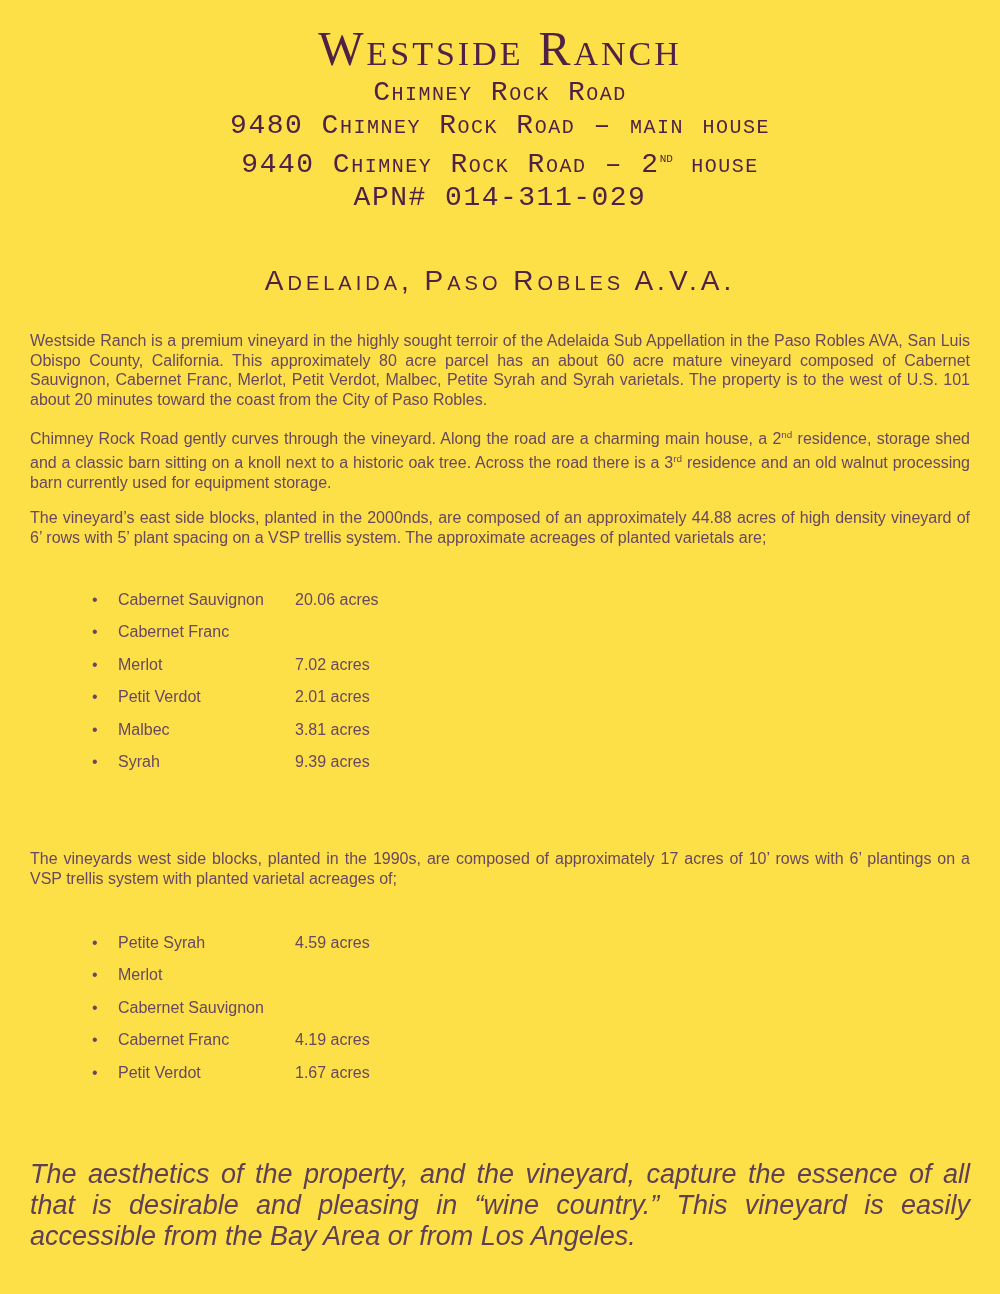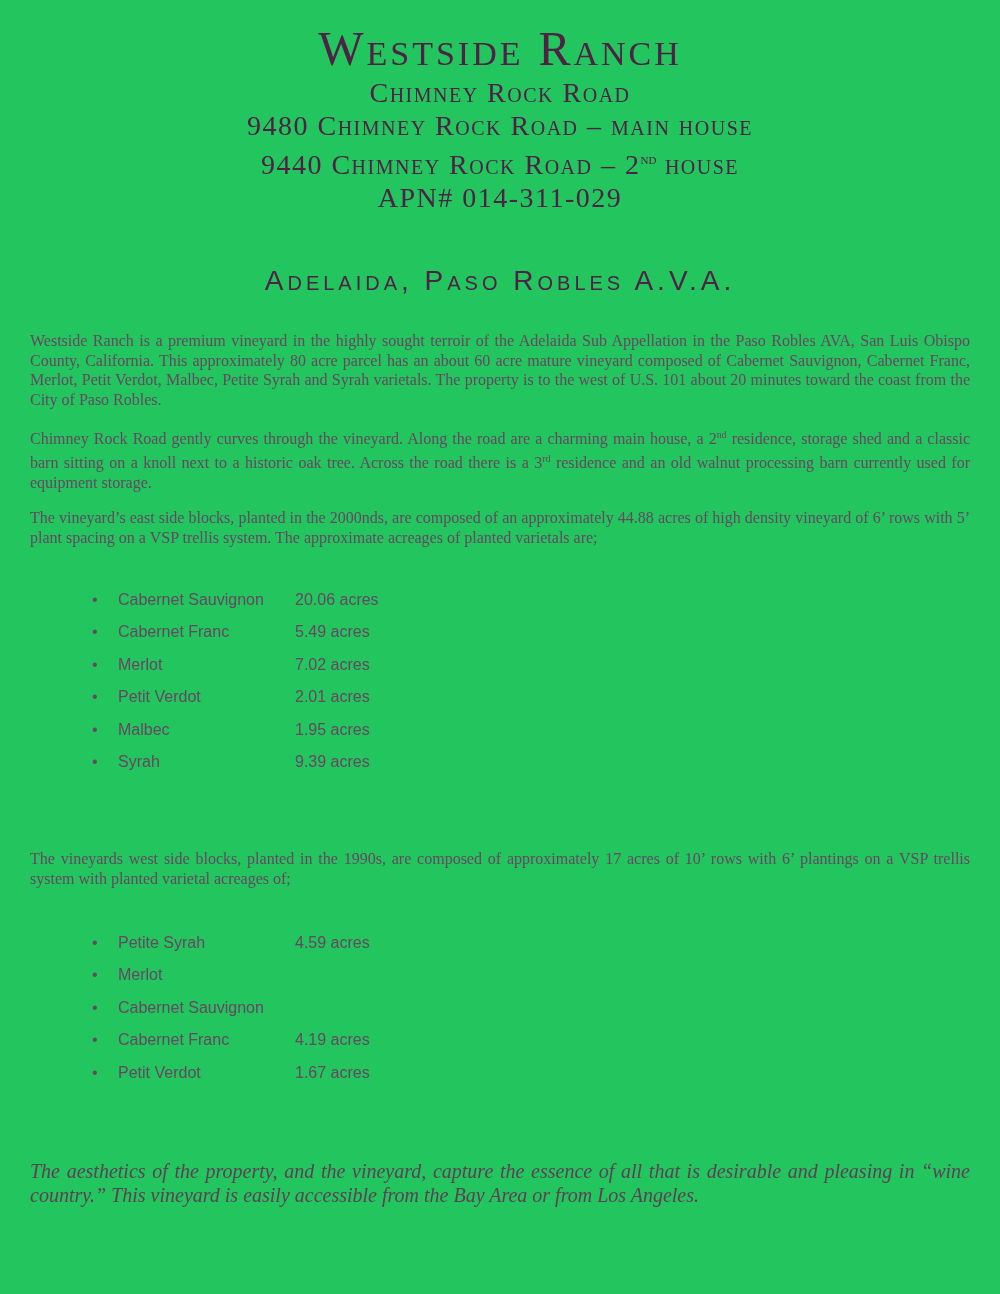--- a/index.html
+++ b/index.html
@@ -8,37 +8,37 @@
     height: 1294px;
     background: #fcf1d2;
     overflow: hidden;
     font-family: "Liberation Sans", sans-serif;
   }
   .page {
     box-sizing: border-box;
     width: 1000px;
     height: 1294px;
     padding: 22px 30px 40px;
-    background: #22c55e;
+    background: #fde047;
   }
 
   
   header { text-align: center; color: #4e2145; }
   h1.title {
     margin: 0;
     font-family: "Liberation Serif", serif;
     font-variant: small-caps;
     font-weight: 400;
     font-size: 48px;
     line-height: 54px;
     letter-spacing: 3px;
     color: #4e2145;
   }
   .sub {
-    font-family: Liberation Serif, serif;
+    font-family: Liberation Mono, monospace;
     font-variant: small-caps;
     font-size: 28px;
     line-height: 33px;
     letter-spacing: 1.5px;
     color: #4e2145;
   }
   .sub sup, .ava sup { font-size: 55%; vertical-align: super; letter-spacing: 0; }
   .ava {
     margin-top: 50px;
     font-family: "Liberation Sans", sans-serif;
@@ -49,21 +49,20 @@
     color: #4e2145;
   }
 
   
   main { color: #674761; }
   main p {
     margin: 16px 0 0;
     font-size: 16px;
     line-height: 19.5px;
     text-align: justify;
-    font-family: Liberation Serif, serif;
   }
   main p sup { font-size: 62%; vertical-align: super; }
   p.intro { margin-top: 33px; }
   p.west-para { margin-top: 71px; }
 
   
   ul.acreage-list {
     list-style: none;
     margin: 36px 0 0;
     padding: 0 0 0 62px;
@@ -77,22 +76,22 @@
     line-height: 19.5px;
   }
   .bullet { width: 26px; flex: 0 0 26px; }
   .vname  { width: 177px; flex: 0 0 177px; }
   .vacres { flex: 1 1 auto; }
 
   
   p.closing {
     margin-top: 70px;
     font-style: italic;
-    font-size: 20px;
-    line-height: 24px;
+    font-size: 27px;
+    line-height: 31px;
     color: #5e3f55;
     text-align: justify;
   }
 </style>
 </head>
 <body>
 
 <div class="page">
 
   <header>
@@ -114,36 +113,35 @@
 
     <ul class="acreage-list east">
       <li>
         <span class="bullet">•</span>
         <span class="vname">Cabernet Sauvignon</span>
         <span class="vacres">20.06 acres</span>
       </li>
       <li>
         <span class="bullet">•</span>
         <span class="vname">Cabernet Franc</span>
-        <span class="vacres">5.49 acres</span>
       </li>
       <li>
         <span class="bullet">•</span>
         <span class="vname">Merlot</span>
         <span class="vacres">7.02 acres</span>
       </li>
       <li>
         <span class="bullet">•</span>
         <span class="vname">Petit Verdot</span>
         <span class="vacres">2.01 acres</span>
       </li>
       <li>
         <span class="bullet">•</span>
         <span class="vname">Malbec</span>
-        <span class="vacres">1.95 acres</span>
+        <span class="vacres">3.81 acres</span>
       </li>
       <li>
         <span class="bullet">•</span>
         <span class="vname">Syrah</span>
         <span class="vacres">9.39 acres</span>
       </li>
     </ul>
 
     <p class="west-para">The vineyards west side blocks, planted in the 1990s, are composed of approximately 17 acres of 10’ rows with 6’ plantings on a VSP trellis system with planted varietal acreages of;</p>
 

